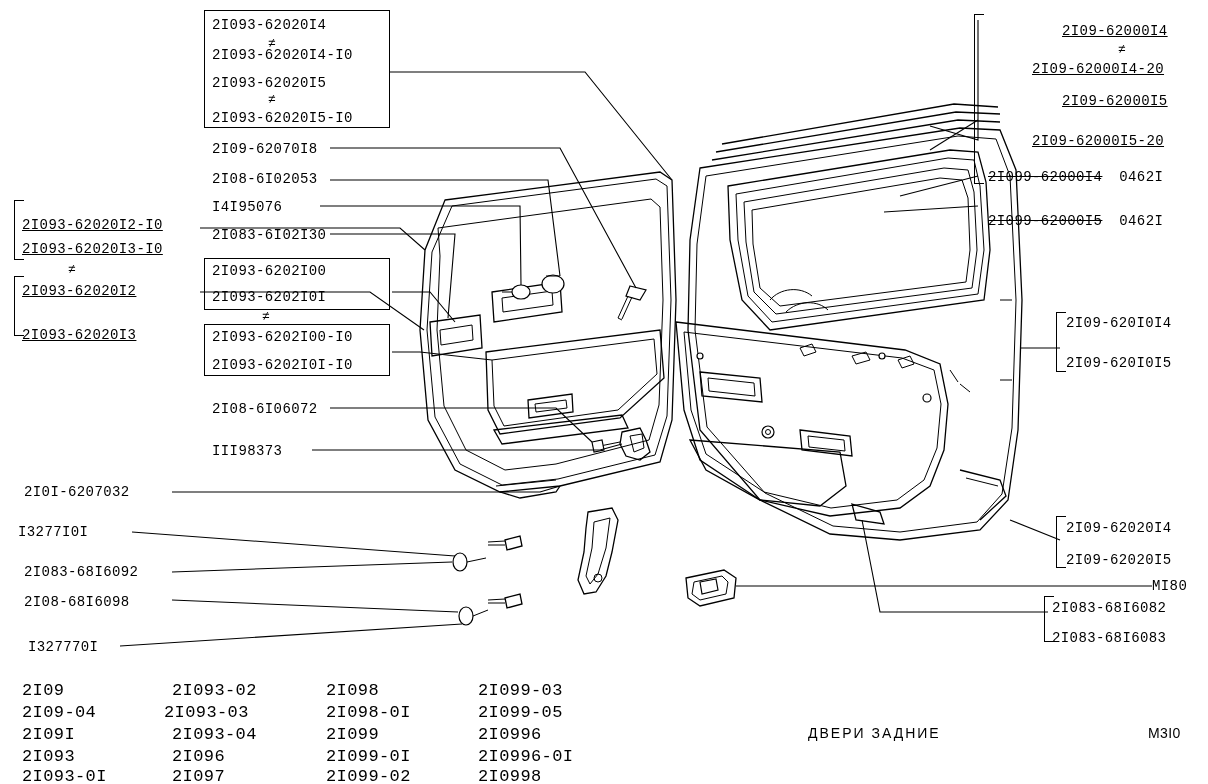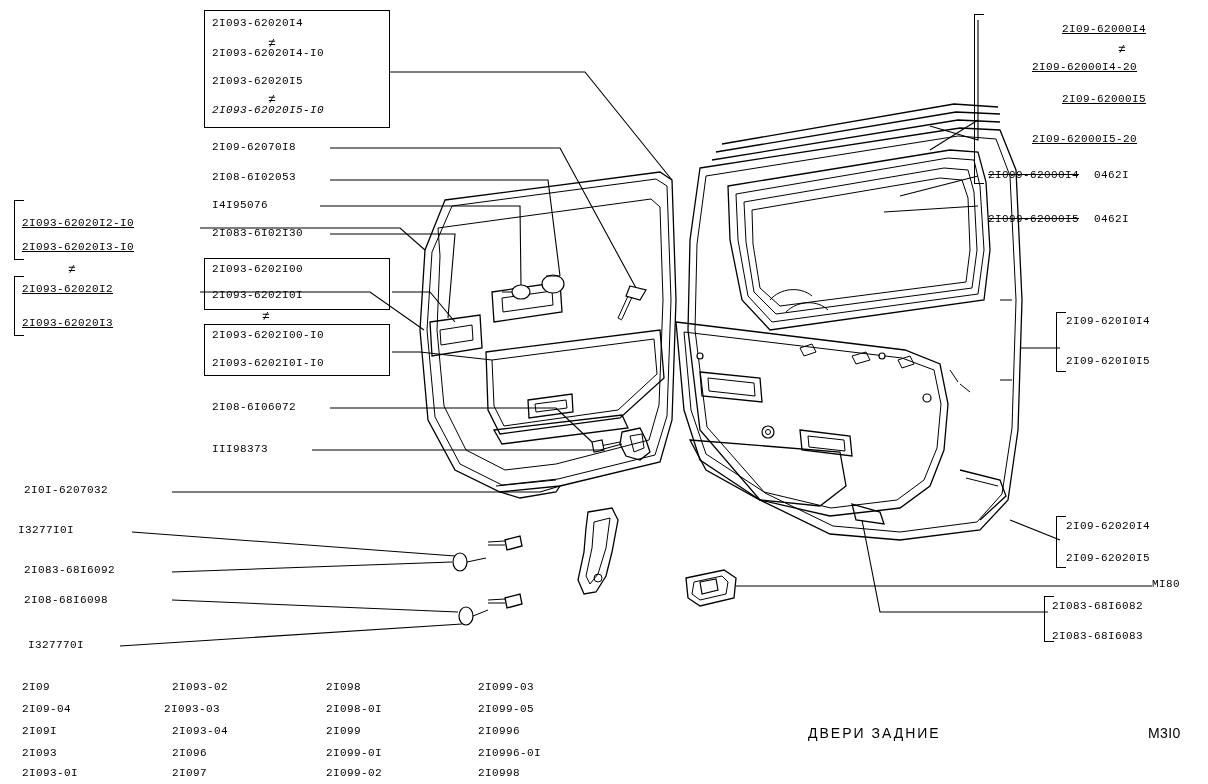--- a/index.html
+++ b/index.html
@@ -8,35 +8,35 @@
     background:#ffffff;
     font-family:"Liberation Mono", monospace;
     color:#000;
     position:relative;
     overflow:hidden;
   }
   #sheet{position:absolute;left:0;top:0;width:1208px;height:784px;}
   .lbl{
     position:absolute;
     font-family:"Liberation Mono", monospace;
-    font-size:11px;
+    font-size:14px;
     letter-spacing:0.4px;
     white-space:nowrap;
     line-height:1;
     color:#000;
   }
   .u{text-decoration:underline;}
   .box{
     position:absolute;
     border:1px solid #000;
     box-sizing:border-box;
   }
   .brL{position:absolute;border-left:1.2px solid #000;border-top:1.2px solid #000;border-bottom:1.2px solid #000;box-sizing:border-box;}
   .neq{position:absolute;font-size:13px;font-family:"Liberation Mono",monospace;}
-  .footer .lbl{font-size:11px;}
+  .footer .lbl{font-size:17px;}
   svg{position:absolute;left:0;top:0;overflow:visible;}
   .ln{stroke:#000;stroke-width:1.1;fill:none;}
   .part{stroke:#000;stroke-width:1.3;fill:none;}
   .partthin{stroke:#000;stroke-width:1;fill:none;}
   .fillw{fill:#fff;stroke:#000;stroke-width:1.2;}
 </style>
 </head>
 <body>
 
 <div id="sheet">
@@ -192,40 +192,40 @@
   <div class="neq" style="left:68px;top:262px;">≠</div>
 
   <div class="brL" style="left:974px;top:14px;width:10px;height:170px;"></div>
   <div class="brL" style="left:1056px;top:312px;width:10px;height:60px;"></div>
   <div class="brL" style="left:1056px;top:516px;width:10px;height:52px;"></div>
   <div class="brL" style="left:1044px;top:596px;width:10px;height:46px;"></div>
 
   <div class="lbl" style="left:212px;top:18px;">2I093-62020I4</div>
   <div class="lbl" style="left:212px;top:48px;">2I093-62020I4-I0</div>
   <div class="lbl" style="left:212px;top:76px;">2I093-62020I5</div>
-  <div class="lbl" style="left:212px;top:105px;font-style:italic;">2I093-62020I5-I0</div>
+  <div class="lbl" style="left:212px;top:111px;">2I093-62020I5-I0</div>
 
   <div class="lbl" style="left:212px;top:142px;">2I09-62070I8</div>
   <div class="lbl" style="left:212px;top:172px;">2I08-6I02053</div>
   <div class="lbl" style="left:212px;top:200px;">I4I95076</div>
   <div class="lbl" style="left:212px;top:228px;">2I083-6I02I30</div>
 
   <div class="lbl" style="left:212px;top:264px;">2I093-6202I00</div>
   <div class="lbl" style="left:212px;top:290px;">2I093-6202I0I</div>
 
   <div class="lbl" style="left:212px;top:330px;">2I093-6202I00-I0</div>
   <div class="lbl" style="left:212px;top:358px;">2I093-6202I0I-I0</div>
 
   <div class="lbl" style="left:212px;top:402px;">2I08-6I06072</div>
   <div class="lbl" style="left:212px;top:444px;">III98373</div>
 
   <div class="lbl u" style="left:22px;top:202px;margin-top:16px;">2I093-62020I2-I0</div>
   <div class="lbl u" style="left:22px;top:242px;">2I093-62020I3-I0</div>
   <div class="lbl u" style="left:22px;top:284px;">2I093-62020I2</div>
-  <div class="lbl u" style="left:22px;top:318px;">2I093-62020I3</div>
+  <div class="lbl u" style="left:22px;top:328px;">2I093-62020I3</div>
 
   <div class="lbl" style="left:24px;top:485px;">2I0I-6207032</div>
   <div class="lbl" style="left:18px;top:525px;">I3277I0I</div>
   <div class="lbl" style="left:24px;top:565px;">2I083-68I6092</div>
   <div class="lbl" style="left:24px;top:595px;">2I08-68I6098</div>
   <div class="lbl" style="left:28px;top:640px;">I327770I</div>
 
   <div class="lbl u" style="left:1062px;top:24px;">2I09-62000I4</div>
   <div class="neq" style="left:1118px;top:42px;">≠</div>
   <div class="lbl u" style="left:1032px;top:62px;">2I09-62000I4-20</div>

